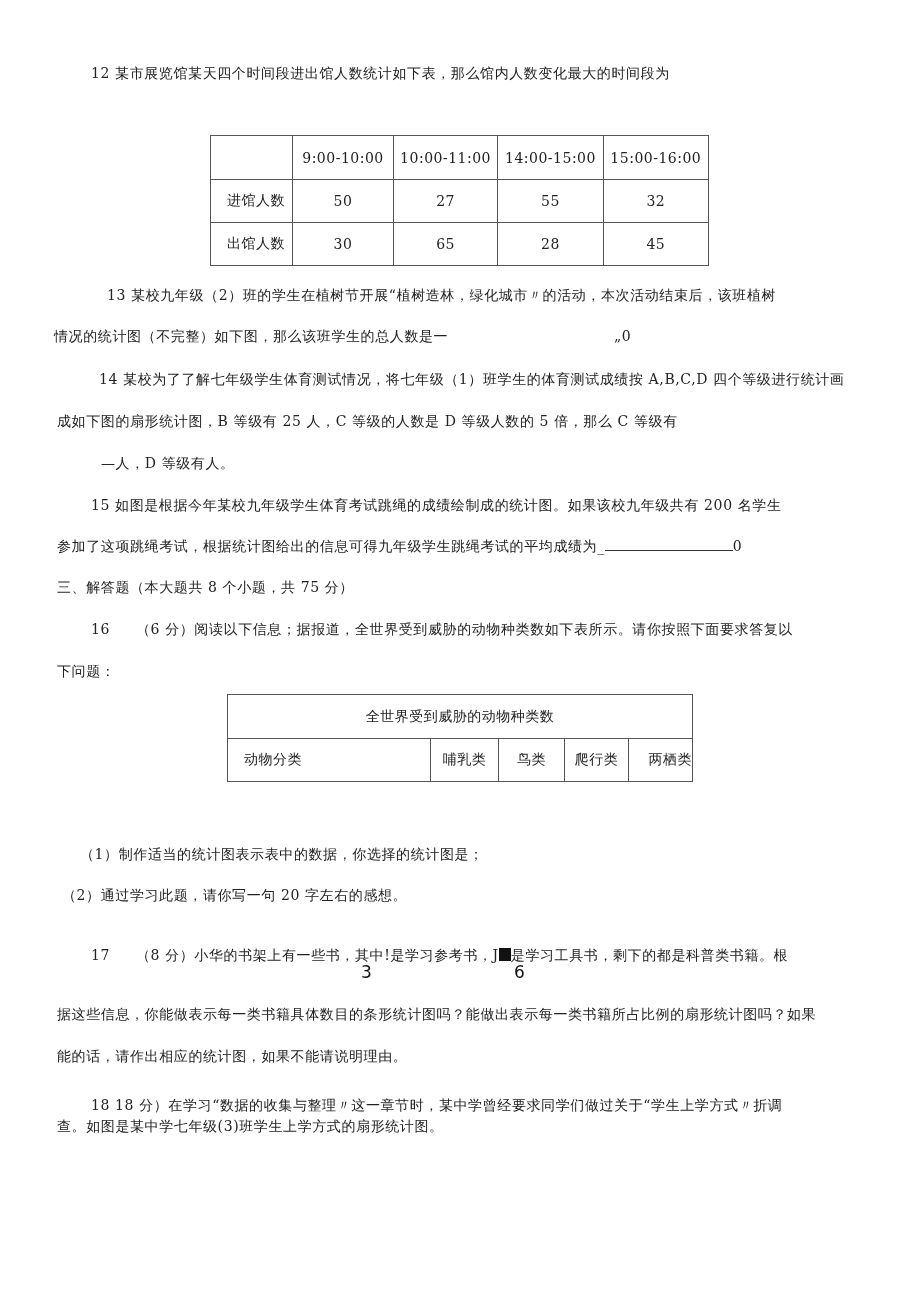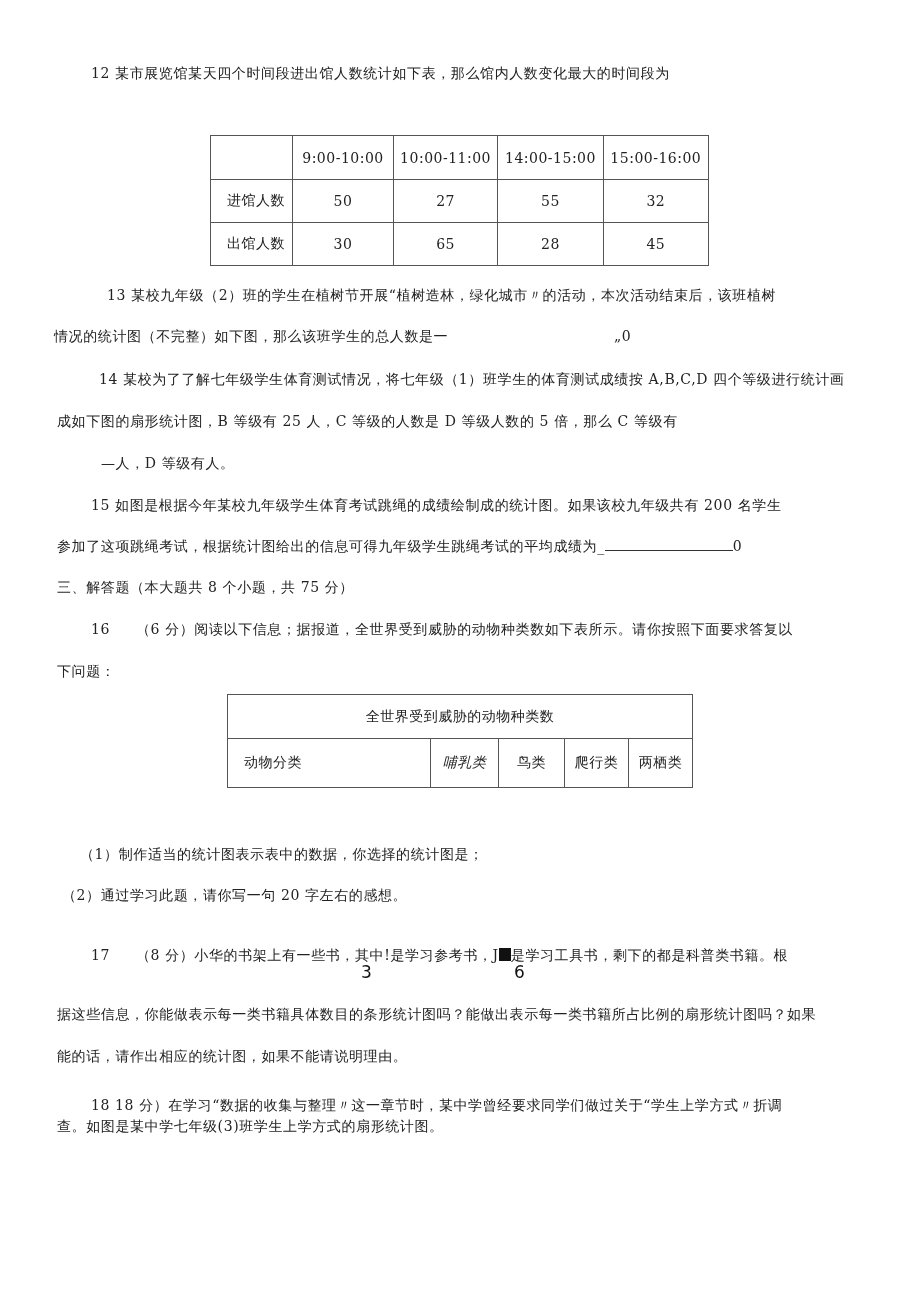--- a/index.html
+++ b/index.html
@@ -73,26 +73,26 @@
 
 <div class="line" style="left:91px; top:620px;">16</div>
 <div class="line" style="left:136px; top:620px;">（6 分）阅读以下信息；据报道，全世界受到威胁的动物种类数如下表所示。请你按照下面要求答复以</div>
 <div class="line" style="left:57px; top:662px;">下问题：</div>
 
 <table class="grid" style="left:227px; top:694px; width:466px;">
   <tbody>
       <tr style="height:44px;">
     <td colspan="5">全世界受到威胁的动物种类数</td>
   </tr>
-  <tr style="height:49px;">
+  <tr style="height:43px;">
     <td class="lefttxt" style="width:193px;">动物分类</td>
-    <td style="width:68px;font-style:italic;">哺乳类</td>
+    <td style="width:68px;">哺乳类</td>
     <td style="width:67px;">鸟类</td>
     <td style="width:64px;">爬行类</td>
-    <td style="width:64px;">两栖类</td>
+    <td style="width:64px;text-align:right;">两栖类</td>
   </tr>
 </tbody>
   </table>
 
 <div class="line" style="left:80px; top:845px;">（1）制作适当的统计图表示表中的数据，你选择的统计图是；</div>
 <div class="line" style="left:62px; top:886px;">（2）通过学习此题，请你写一句 20 字左右的感想。</div>
 
 <div class="line" style="left:91px; top:946px;">17</div>
 <div class="line" style="left:136px; top:946px;">
   <span>（8 分）小华的书架上有一些书，其中!是学习参考书，J</span><span class="black-box"></span><span>是学习工具书，剩下的都是科普类书籍。根</span>

